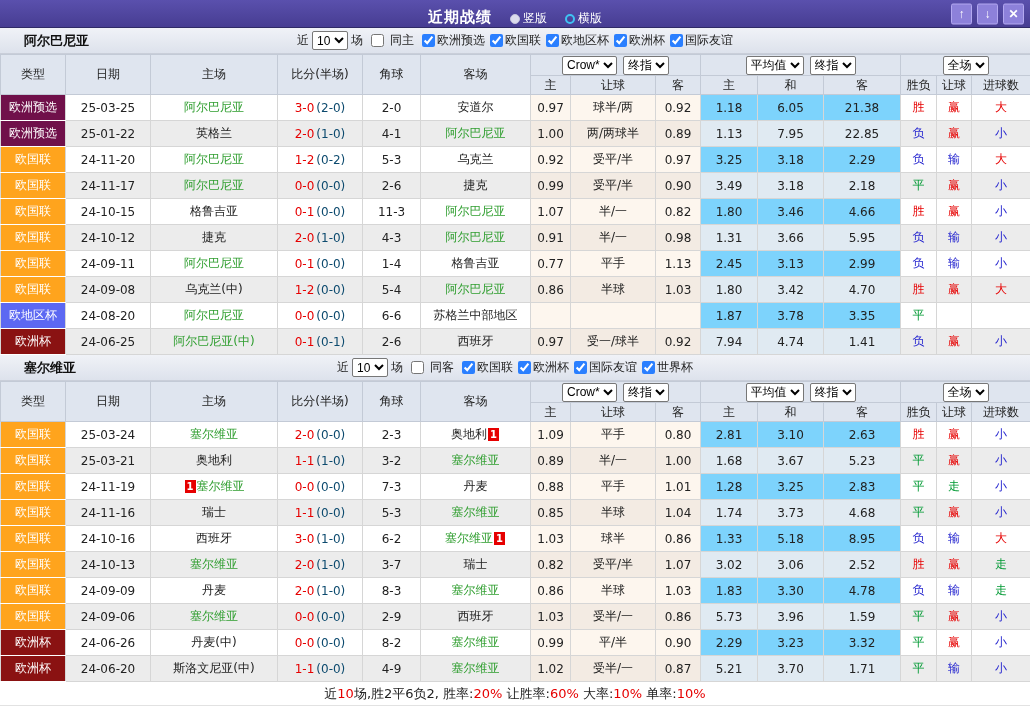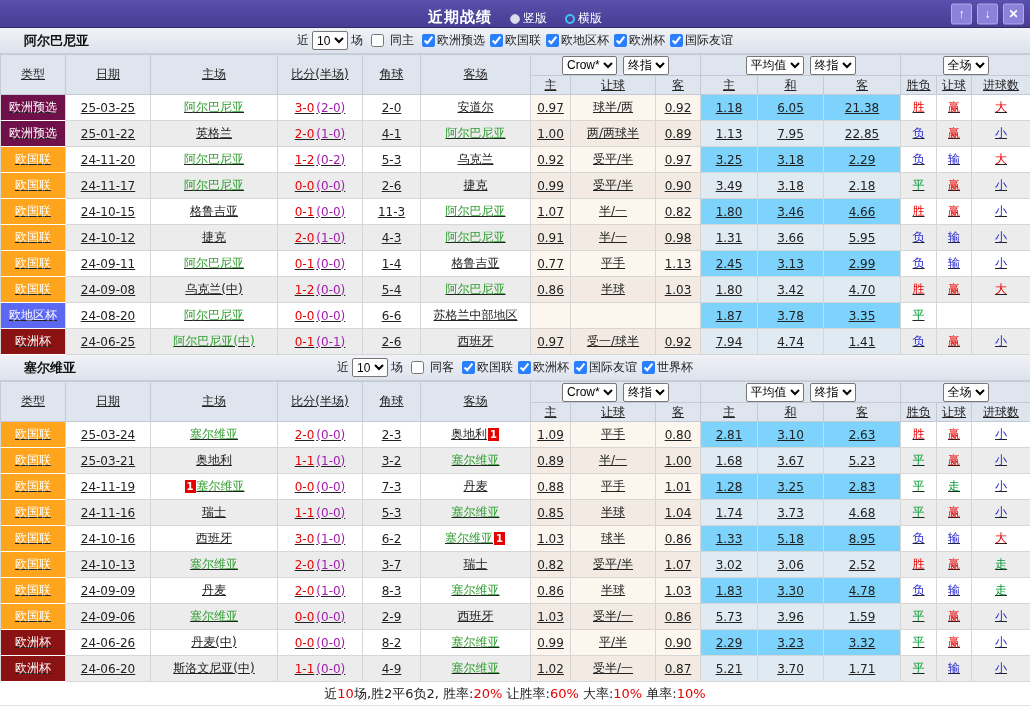--- a/index.html
+++ b/index.html
@@ -43,21 +43,21 @@
     font-weight:bold; font-size:13px; color:#111;
   }
   .filter-group {
     height:100%; display:flex; align-items:center; justify-content:center;
     gap:3px; font-size:12px; color:#222;
   }
   .filter-group select { height:19px; font-size:12px; border:1px solid #777; background:#fff; border-radius:2px; }
   input[type="checkbox"] { width:13px; height:13px; accent-color:#2a7fff; margin:0 2px 0 5px; vertical-align:middle; }
   .league-filters label { display:inline-flex; align-items:center; cursor:pointer; }
   
-  table.stats-table { width:1030px; table-layout:fixed; border-collapse:collapse;text-decoration:underline; }
+  table.stats-table { width:1030px; table-layout:fixed; border-collapse:collapse; }
   th, td {
     border:1px solid #d6d6d6; padding:0; text-align:center;
     font-size:12px; white-space:nowrap; overflow:hidden; font-weight:normal;
   }
   thead th { background:#dfe5ef; border-color:#c3cad6; color:#222; }
   .hrow1 th { height:21px; }
   .hrow2 th { height:19px; }
   .dd-cell select { height:19px; font-size:12px; border:1px solid #777; background:#fff; border-radius:2px; margin:0 3px; }
   tbody td { height:26px; }
   tr.odd td { background:#fff; }
@@ -67,21 +67,21 @@
   tr.odd td.eu { background:#7dd3fc; }
   tr.even td.eu { background:#e0eaf2; }
   td.type-cell { color:#fff; border-bottom-color:#fff; }
   .lg-wine { background:#70104a !important; }
   .lg-orange { background:#ffa41d !important; }
   .lg-blue { background:#5c68f2 !important; }
   .lg-darkred { background:#8a1212 !important; }
   .team { cursor:pointer; }
   .team.green { color:#2f9e2f; }
   .score { color:#e60000; margin-right:2px; }
-  .half { color:#a21caf; }
+  .half { color:#0c4a6e; }
   .c-r { color:#e60000; }
   .c-g { color:#009933; }
   .c-b { color:#2424cf; }
   .card {
     display:inline-block; background:#e60000; color:#fff;
     font-size:10px; line-height:13px; width:11px; height:13px;
     text-align:center; vertical-align:middle; margin:0 1px; font-weight:bold;
   }
   .summary {
     height:24px; line-height:24px; text-align:center; font-size:13px;

